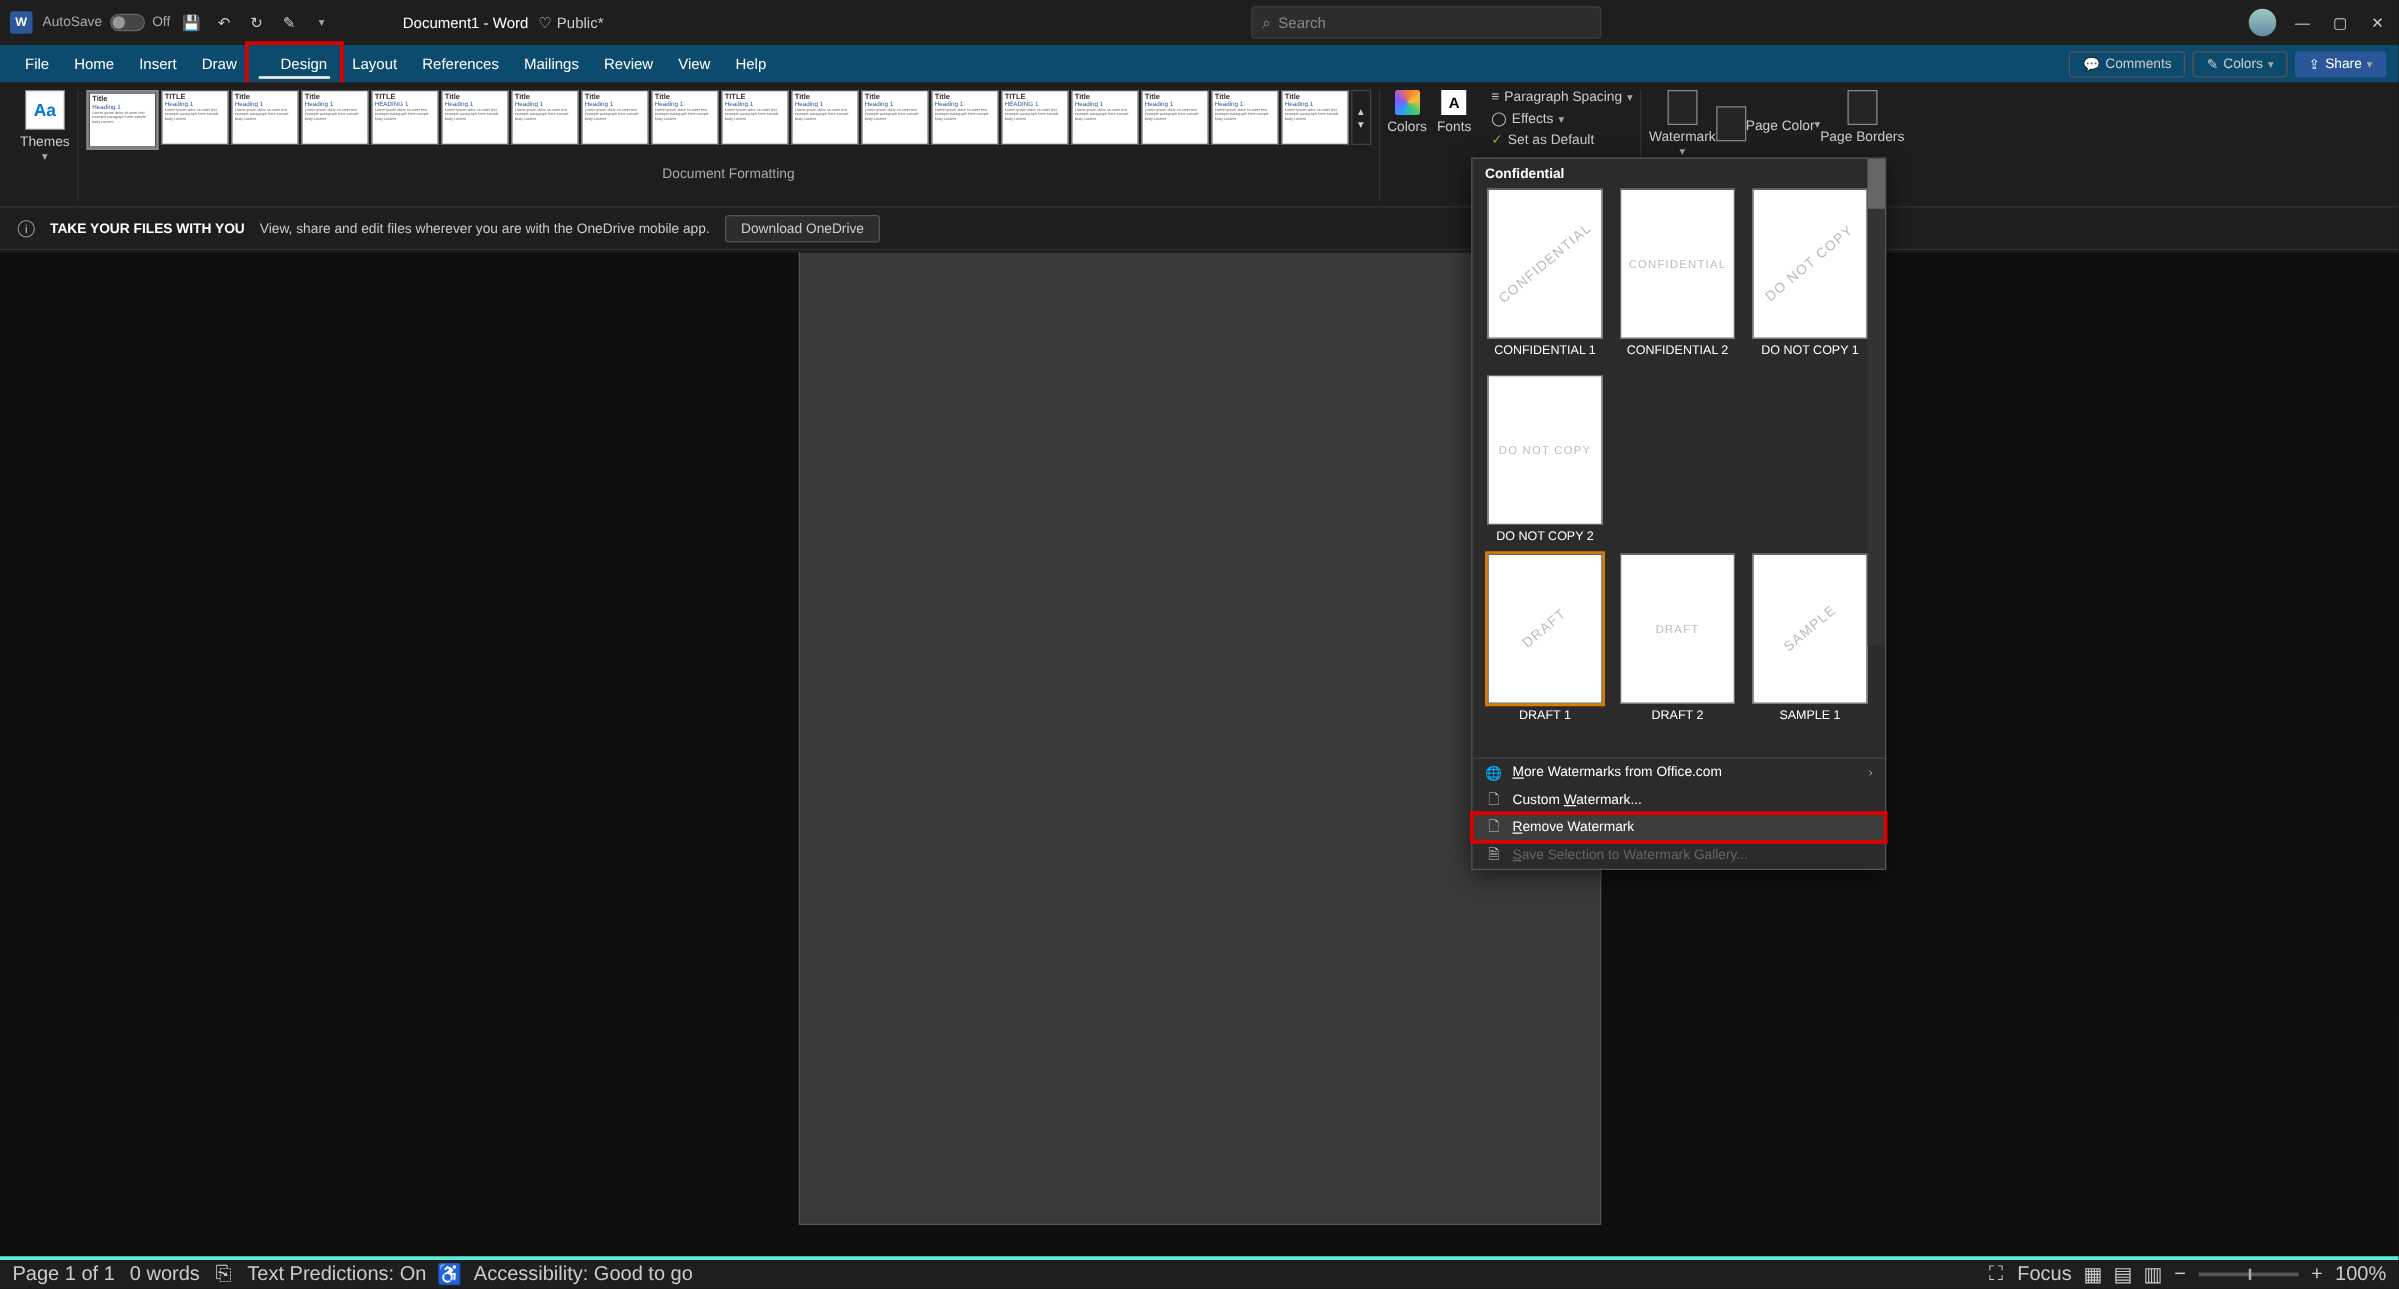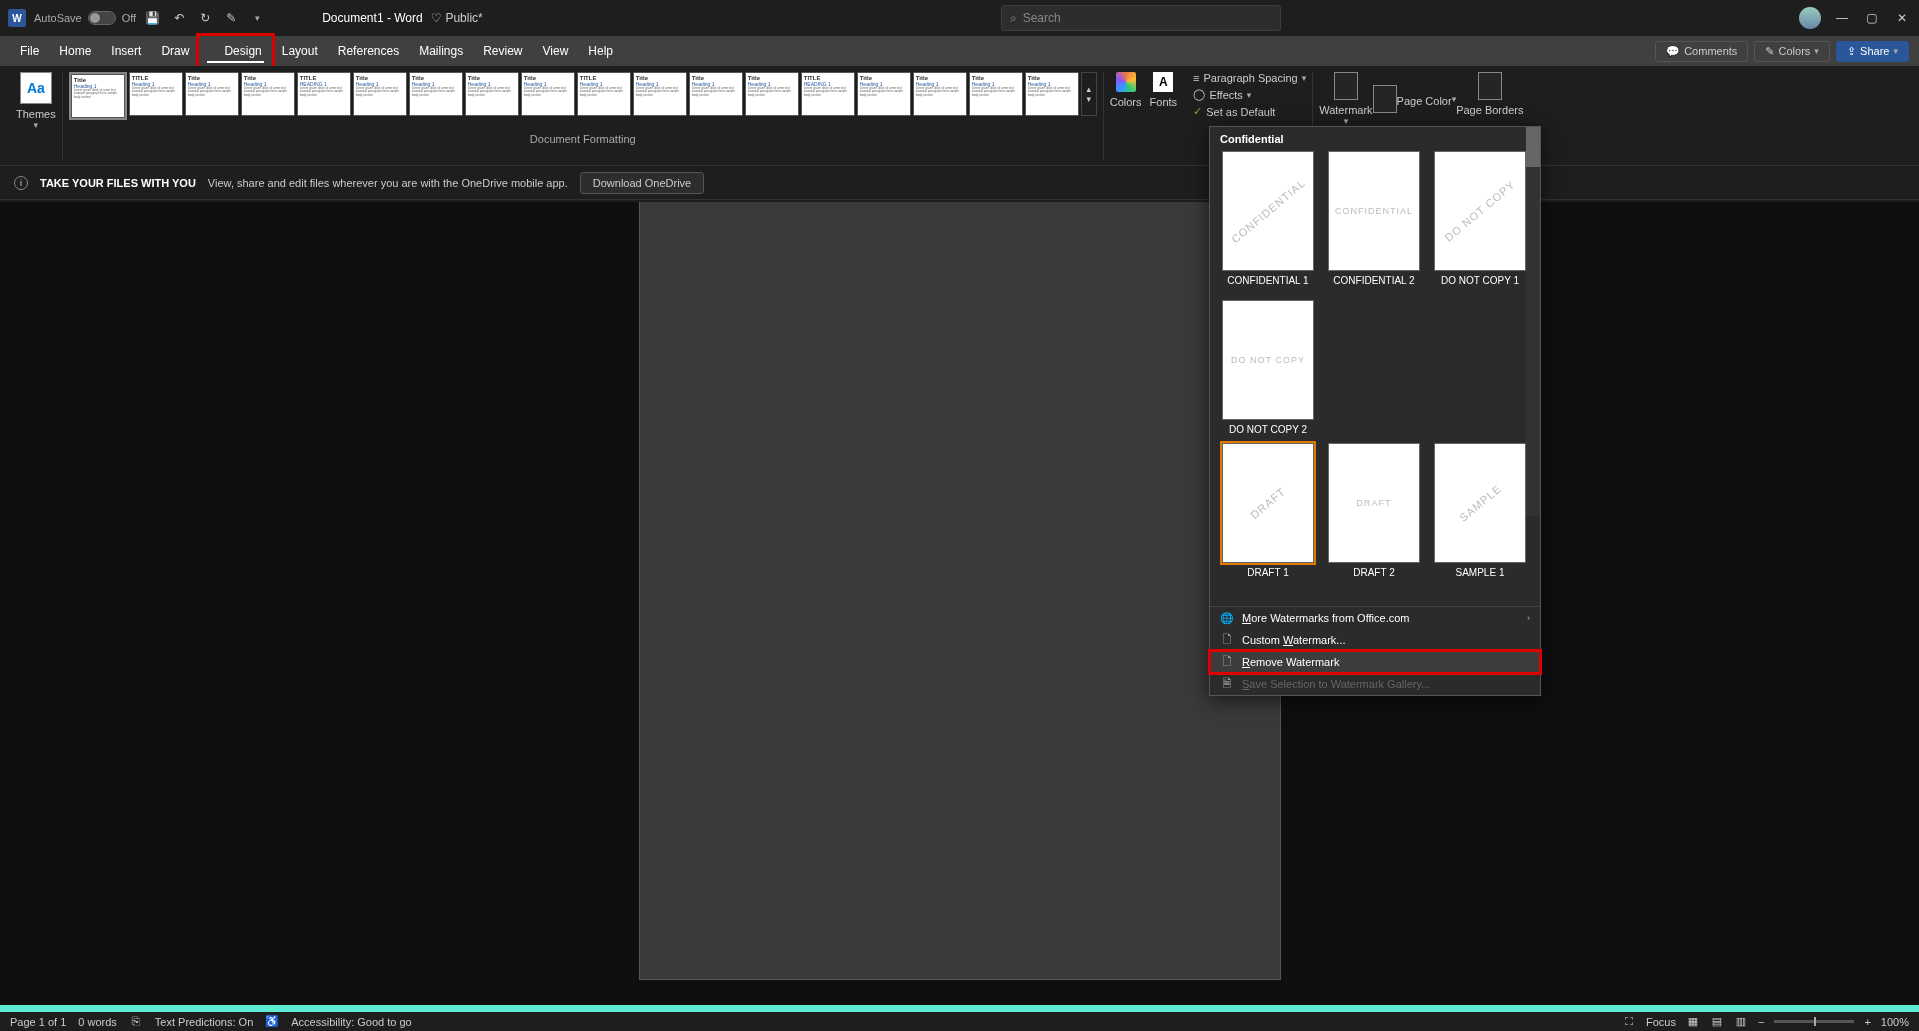--- a/index.html
+++ b/index.html
@@ -48,21 +48,21 @@
       border: 1px solid #3d3d3d; border-radius: 3px;
       display: flex; align-items: center; padding: 0 8px;
       color: #888; gap: 6px;
     }
     .title-right { margin-left: auto; display: flex; align-items: center; gap: 12px; }
     .avatar { width: 22px; height: 22px; border-radius: 50%; background: linear-gradient(#9cb,#68a);  }
     .win-btn { width: 18px; height: 18px; display: flex; align-items: center; justify-content: center; color: #ccc; }
 
     
     .tabs {
-      height: 30px; background: #404040;
+      height: 30px; background: #0c4a6e;
       display: flex; align-items: center; padding: 0 10px;
     }
     .tab { padding: 0 10px; height: 30px; display: flex; align-items: center; cursor: pointer; font-size: 12px; color: #fff; position: relative; }
     .tab.active::after {
       content: ''; position: absolute; bottom: 3px; left: 8px; right: 8px;
       height: 2px; background: #fff;
     }
     .tabs-right { margin-left: auto; display: flex; gap: 6px; }
     .tab-button { padding: 3px 10px; border: 1px solid #555; border-radius: 3px; display: flex; align-items: center; gap: 4px; font-size: 11px; }
     .tab-button.share { background: #2b579a; border-color: #2b579a; color: #fff; }
@@ -135,21 +135,20 @@
       width: 332px; height: 570px;
       background: #2b2b2b; border: 1px solid #555;
       box-shadow: 0 4px 20px rgba(0,0,0,.6);
       display: flex; flex-direction: column;
       z-index: 100;
       right: 8px;
     }
     .wm-panel {
         right: 408px;
         width: 331px;
-        margin-left: 32px;
     }
     
     .wm-panel { left: auto; right: 408px; }
     
     .wm-panel {
       right: 408px; width: 331px; top: 126px; height: 570px;
     }
     
     .wm-panel { right: 410px; }
 
@@ -187,23 +186,23 @@
     }
     .wm-menu-item.hover { background: #3d3d3d; }
     .wm-menu-item .arrow { margin-left: auto; font-size: 9px; color: #aaa; }
     .wm-menu-item.disabled { color: #666; }
     .wm-menu-icon { width: 14px; height: 14px; display: flex; align-items: center; justify-content: center; font-size: 11px; color: #ccc; }
     .highlight-red-thick { outline: 3px solid #d00; outline-offset: -1px; }
 
     
     .status-bar {
       position: absolute; bottom: 0; left: 0; right: 0; height: 26px;
-      background: #1e1e1e; border-top: 7px solid #5eead4;
+      background: #1e1e1e; border-top: 3px solid #5eead4;
       display: flex; align-items: center; padding: 0 10px;
-      font-size: 11px; color: #ccc; gap: 12px;
+      font-size: 16px; color: #ccc; gap: 12px;
     }
     .status-right { margin-left: auto; display: flex; align-items: center; gap: 10px; }
     .status-icon { width: 14px; height: 14px; display: inline-flex; align-items: center; justify-content: center; }
     .zoom-slider { width: 80px; height: 3px; background: #555; position: relative; }
     .zoom-slider::after { content: ''; position: absolute; left: 50%; top: -3px; width: 2px; height: 9px; background: #aaa; }
     .underline-letter { text-decoration: underline; }
   </style>
 </head>
 <body>
 

